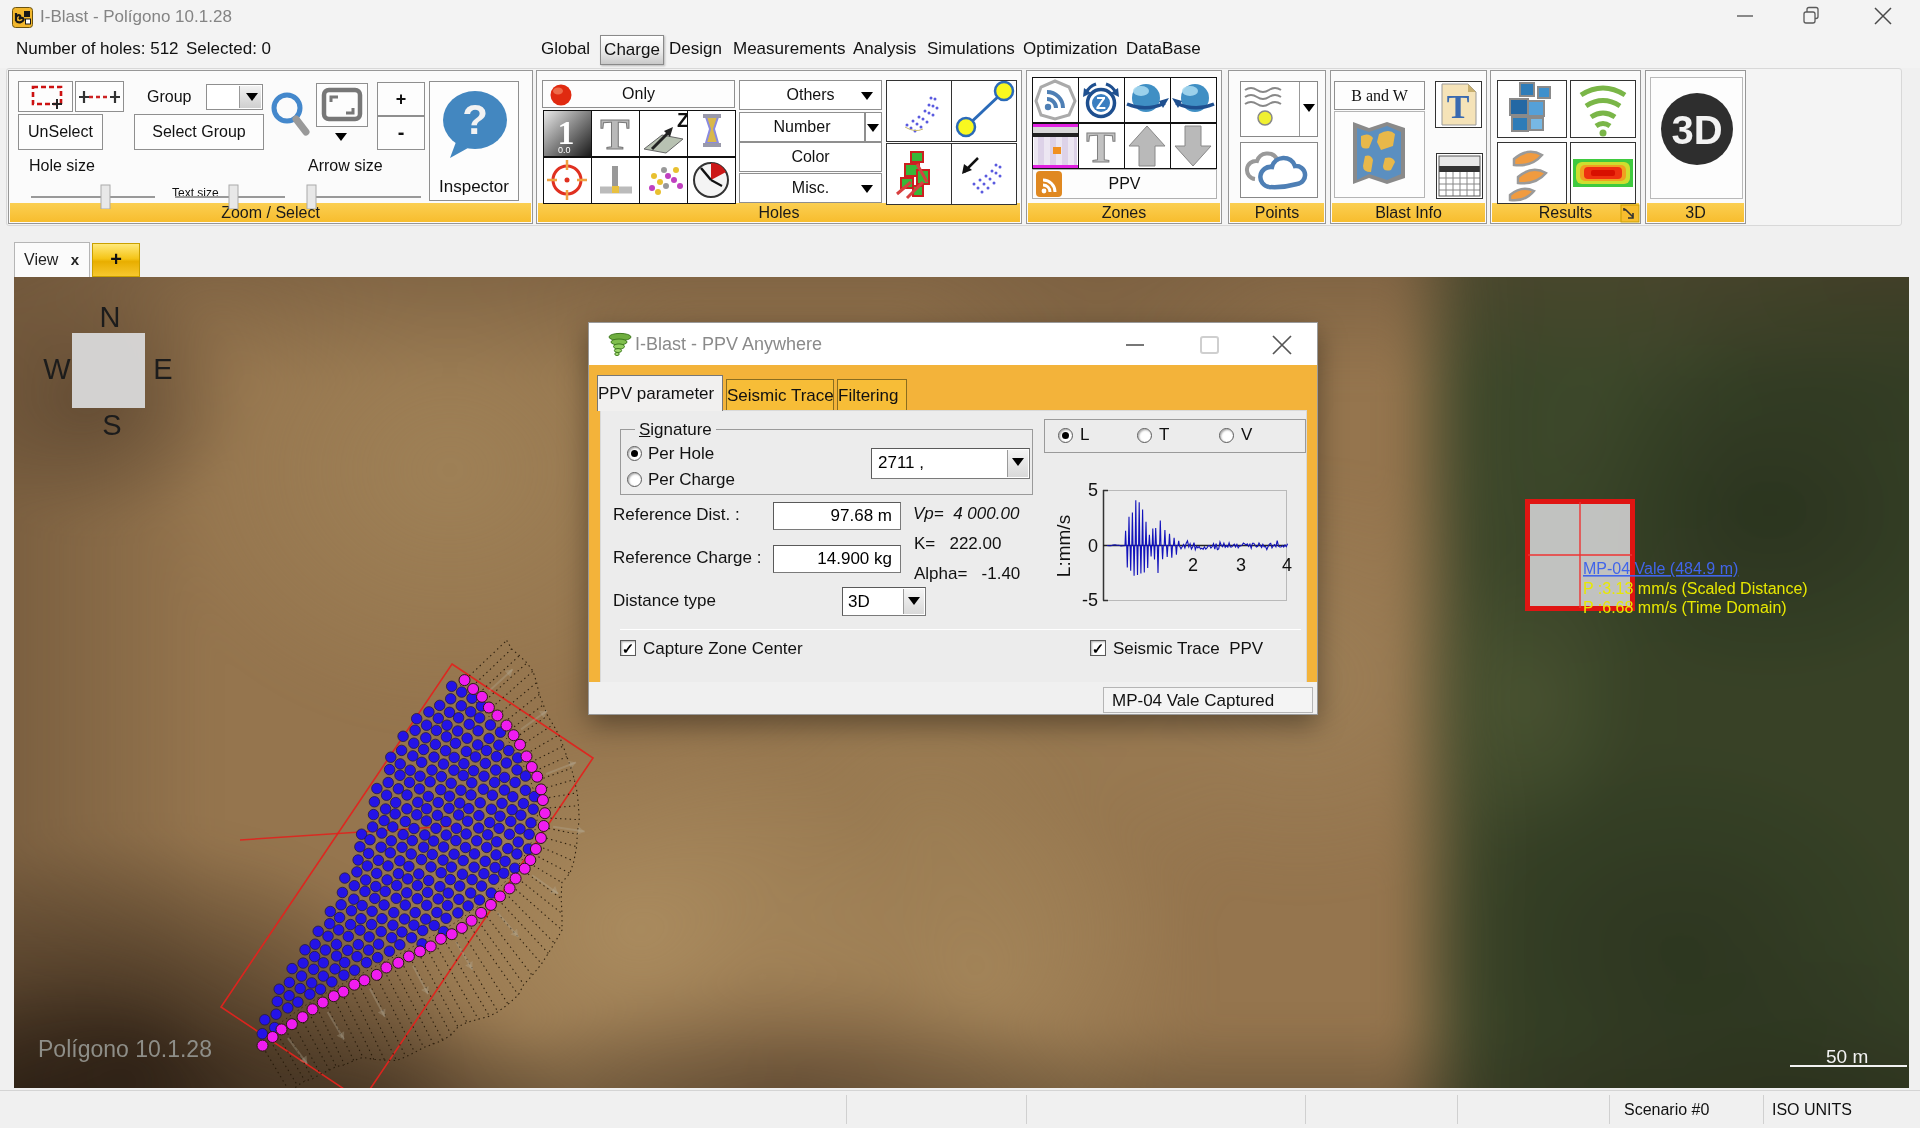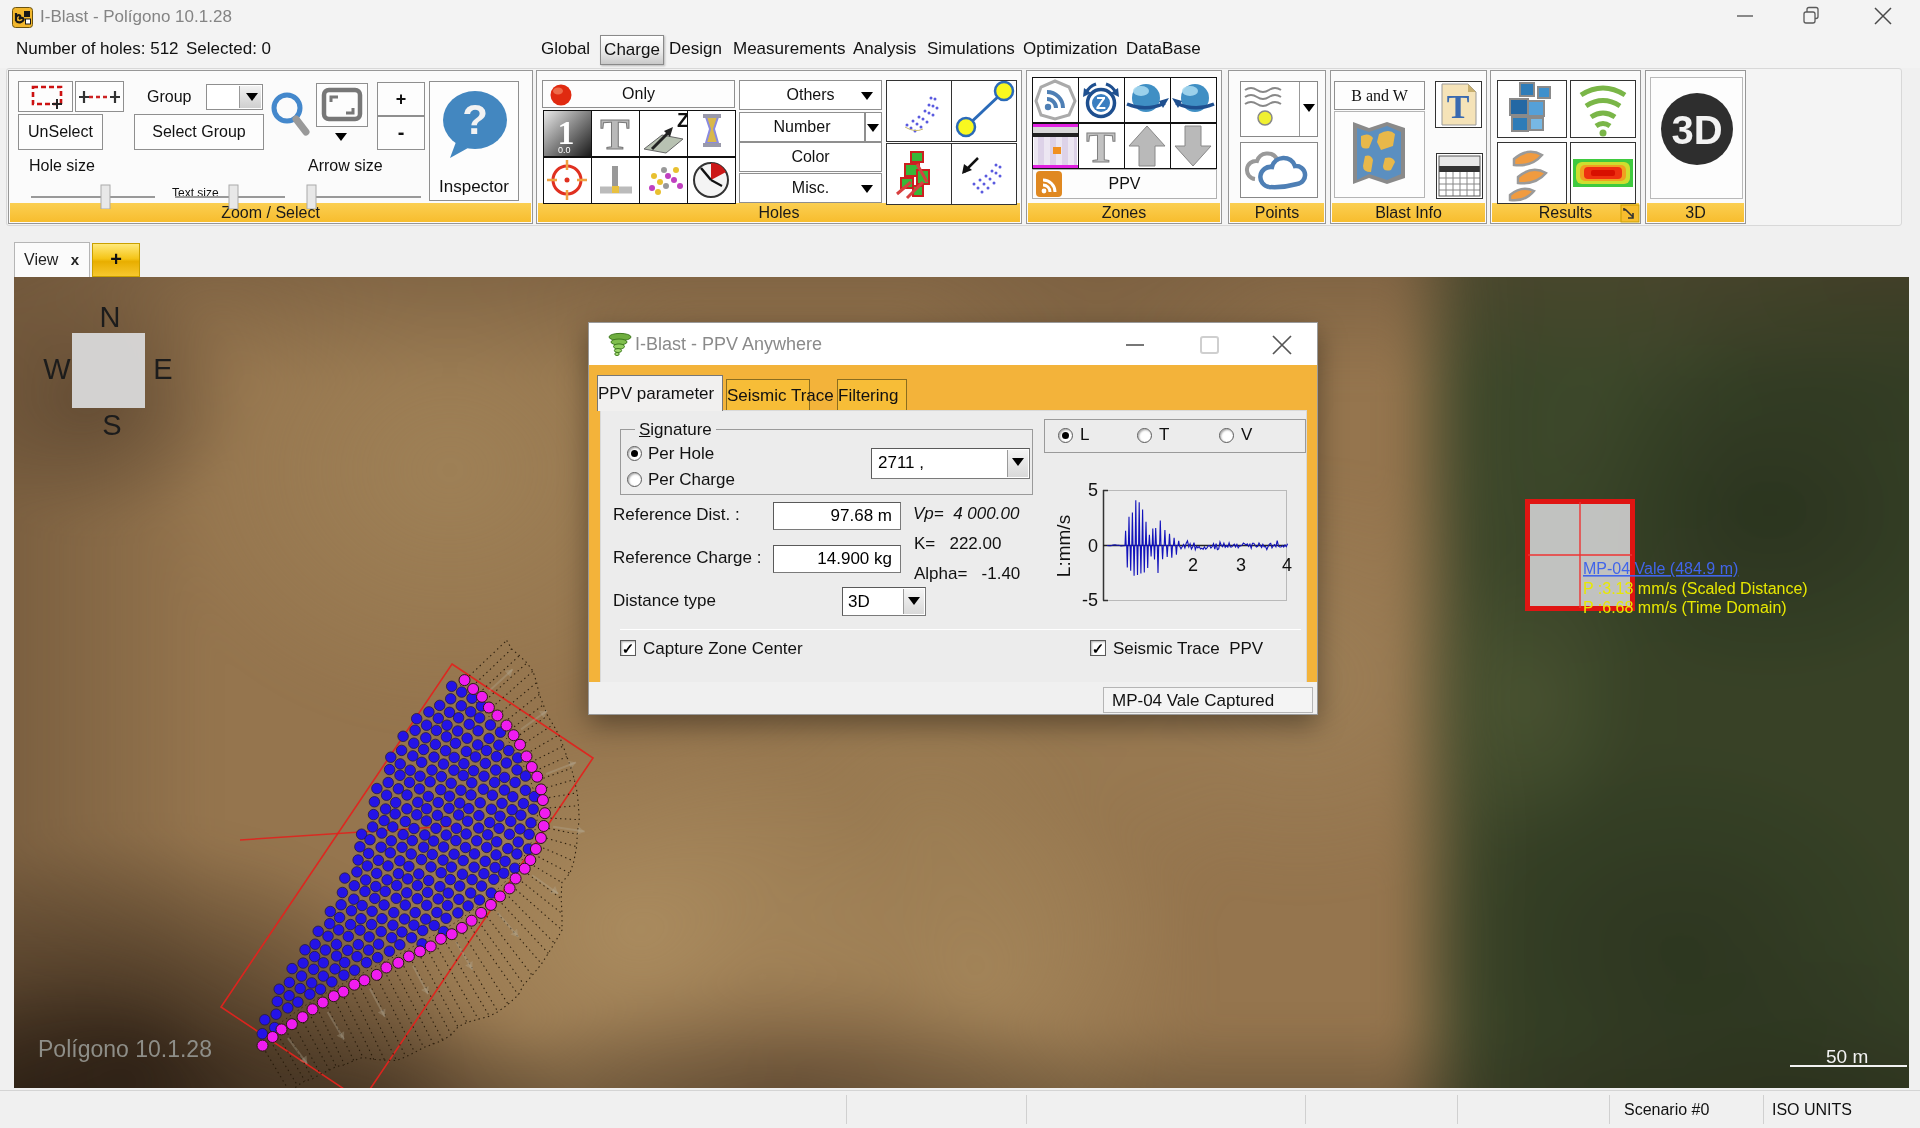--- a/index.html
+++ b/index.html
@@ -991,21 +991,21 @@
           <rect x="7" y="4" width="17" height="16" rx="2" fill="none" stroke="#cfcfcf" stroke-width="2"></rect>
         </svg>
       <svg class="abs" style="left:677px;top:10px" width="30" height="24">
           <path d="M7 3 L25 21 M25 3 L7 21" stroke="#555" stroke-width="1.7"></path>
         </svg>
     </div>
     <div id="dlg-band"></div>
     <div class="dtab" id="dtab1">
         <span class="dt-lab" style="margin-top:8px">PPV parameter</span>
       </div>
-    <div class="dtab" style="left:137px;top:56px;width:84px;height:31px;">
+    <div class="dtab" style="left:137px;top:56px;width:108px;height:31px;">
         <span class="dt-lab">Seismic Trace</span>
       </div>
     <div class="dtab" style="left:248px;top:56px;width:70px;height:31px;">
         <span class="dt-lab">Filtering</span>
       </div>
     <div id="dlg-content">
 
       <div class="gbox" style="left:19px;top:18px;width:413px;height:66px;">
         <span class="glab"><span style="text-decoration:underline">S</span>ignature</span>
       </div>

